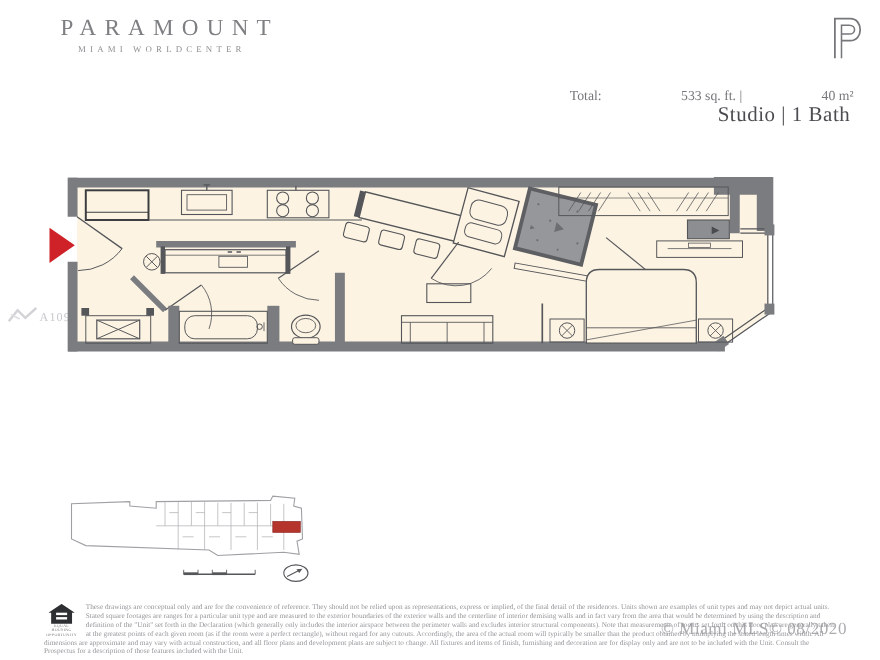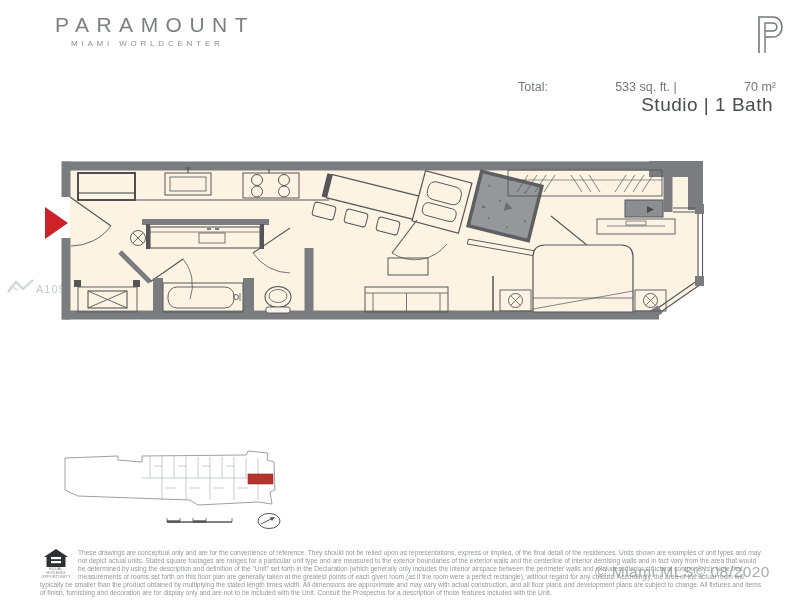--- a/index.html
+++ b/index.html
@@ -1,17 +1,17 @@
 <!DOCTYPE html>
 <html><head>
 <meta charset="utf-8">
 <style>
   html,body{margin:0;padding:0;background:#ffffff;}
   #page{position:relative;width:800px;height:600px;background:#ffffff;overflow:hidden;
-        font-family:Liberation Sans, sans-serif;border-radius:16px;}
+        font-family:Liberation Serif, serif;border-radius:16px;}
   .abs{position:absolute;}
 
   
   .brand{color:#7e7f83;font-size:21px;letter-spacing:7.5px;font-weight:400;}
   .brand-sub{color:#8e8f93;font-size:8px;letter-spacing:3.8px;margin-top:2px;padding-left:16px;}
   .unit-title{color:#515256;font-size:17.5px;letter-spacing:0.5px;}
   .unit-type{color:#4b4c50;font-size:19px;letter-spacing:0.5px;text-align:right;margin-top:44px;}
   .totals{display:flex;justify-content:space-between;color:#76777b;font-size:12.5px;}
 
   
@@ -41,21 +41,21 @@
     <svg width="38" height="40" viewBox="0 0 38 40">
       <path d="M7 39 V3 H21 C33 3 33 23 21 23 H13" fill="none" stroke="#76777b" stroke-width="1.6"></path>
       <path d="M13 39 V9 H20 C26.5 9 26.5 17 20 17 H13" fill="none" stroke="#76777b" stroke-width="1.4"></path>
     </svg>
   </div>
 
   <div class="abs unit-type" style="right:27px;top:50px;width:300px;">Studio  |  1 Bath</div>
   <div class="abs totals" style="left:518px;top:80px;width:258px;">
     <span>Total:</span>
     <span>533 sq. ft. |</span>
-    <span>70 m²</span>
+    <span>40 m²</span>
   </div>
 
   <div class="abs" style="left:6px;top:278px;">
     <svg width="30" height="18" viewBox="0 0 30 18">
       <path d="M2 14 L10 4 L17 11 L27 2" fill="none" stroke="#d2d3d6" stroke-width="2.2"></path>
       <path d="M4 8 L12 12" stroke="#dcdde0" stroke-width="1.4"></path>
     </svg>
   </div>
   <div class="abs wm-num" style="left:36px;top:283px;">A10902124</div>
 

